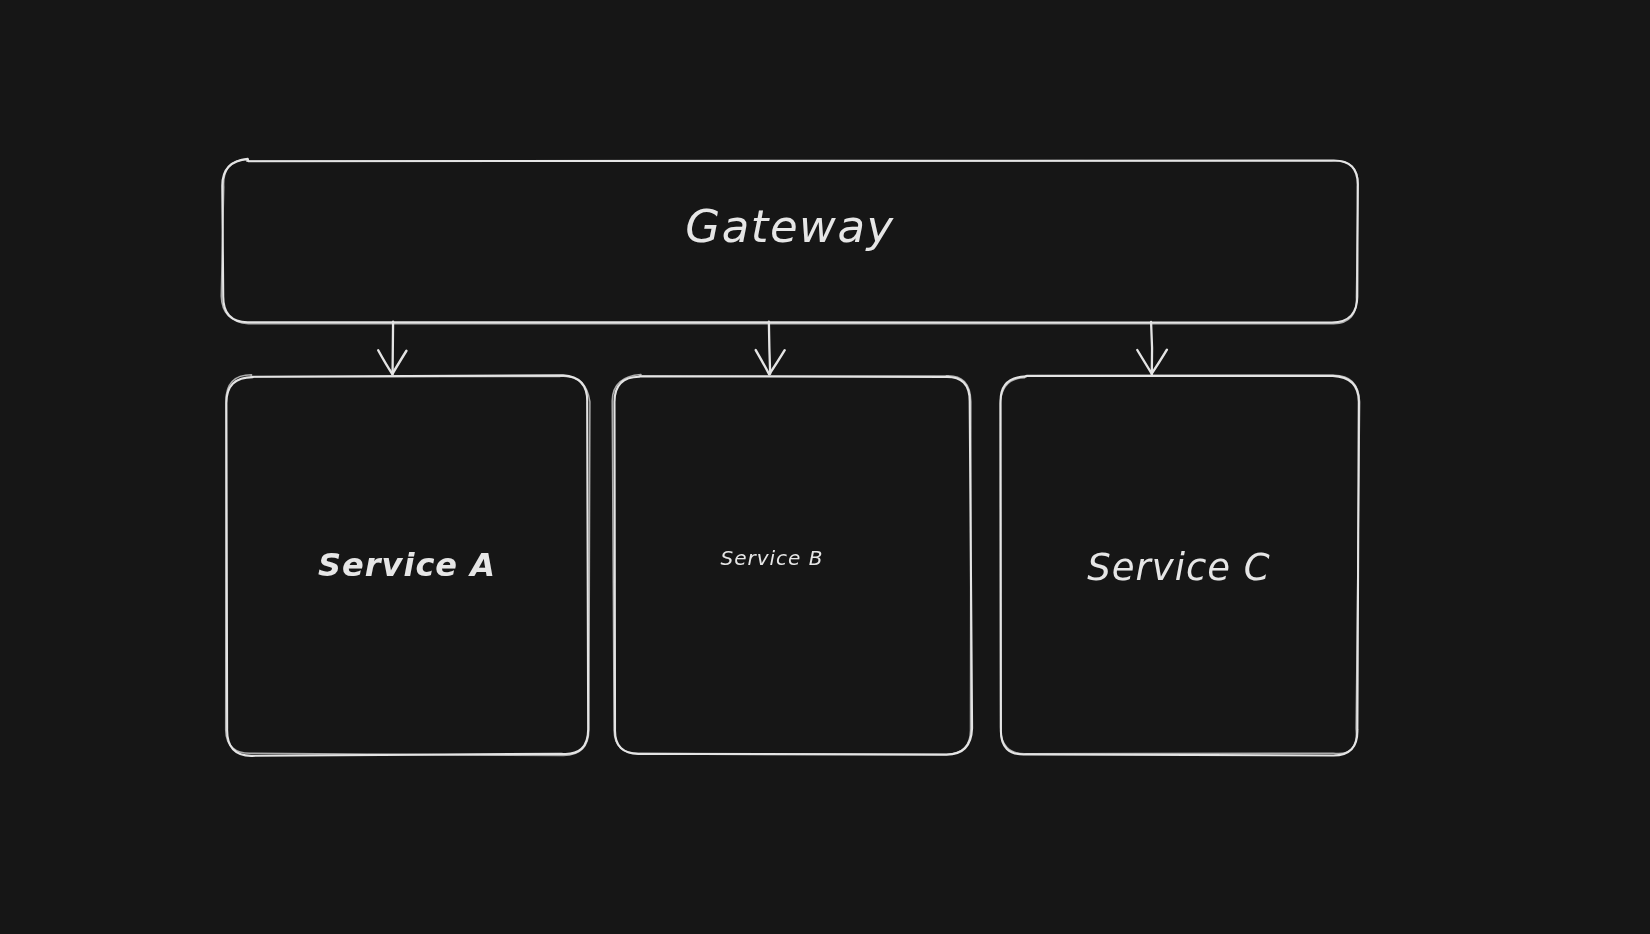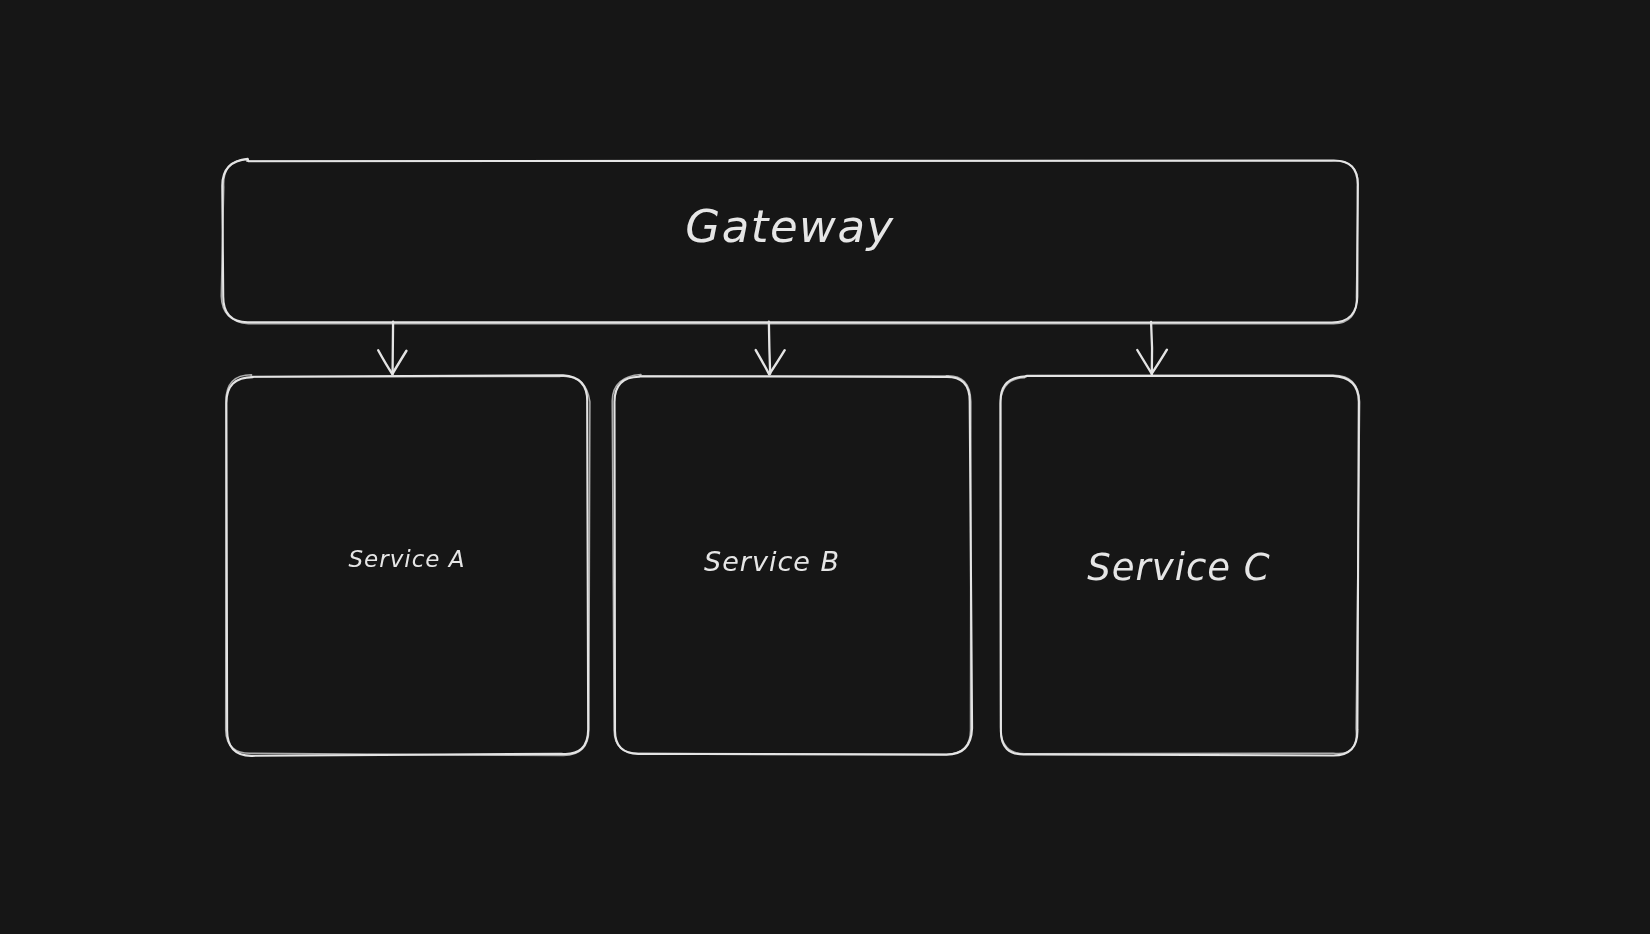--- a/index.html
+++ b/index.html
@@ -108,17 +108,17 @@
           <path class="edge-head" d="M 755.7297400948592 350.10353137739 Q 763.7 363.92 769.2304688643665 374.4231261940673 Q 776.3 363.92 784.6857690648176 350.22475142404437"></path>
         </g>
         <g>
           <path class="edge-line" d="M 1151.0699570087716 321.9710591197014 Q 1152.7178594104946 348 1151.8066693628207 374.47597102774307"></path>
           <path class="edge-head" d="M 1137.2637260053307 350.0011589988135 Q 1145.7 363.92 1151.7237087629735 373.6297979748808 Q 1158.3 363.92 1166.9290333427489 349.696975025814"></path>
         </g>
       </g>
   </svg>
   <div id="labels-layer">
       <div class="node-label label-gateway" style="left: 222px; top: 200px; width: 1136px; font-size: 45px;">Gateway</div>
-      <div class="node-label label-service" style="left: 226px; top: 546px; width: 362px; font-size: 23px;">Service A</div>
-      <div class="node-label label-service" style="left: 614px; top: 546px; width: 316px; font-size: 27px;">Service B</div>
+      <div class="node-label label-service" style="left: 226px; top: 546px; width: 362px; font-size: 32px; font-weight: bold;">Service A</div>
+      <div class="node-label label-service" style="left: 614px; top: 546px; width: 316px; font-size: 20px;">Service B</div>
       <div class="node-label label-service" style="left: 1000px; top: 546px; width: 358px; font-size: 37px;">Service C</div>
     </div>
 </div>
 
 </body></html>

